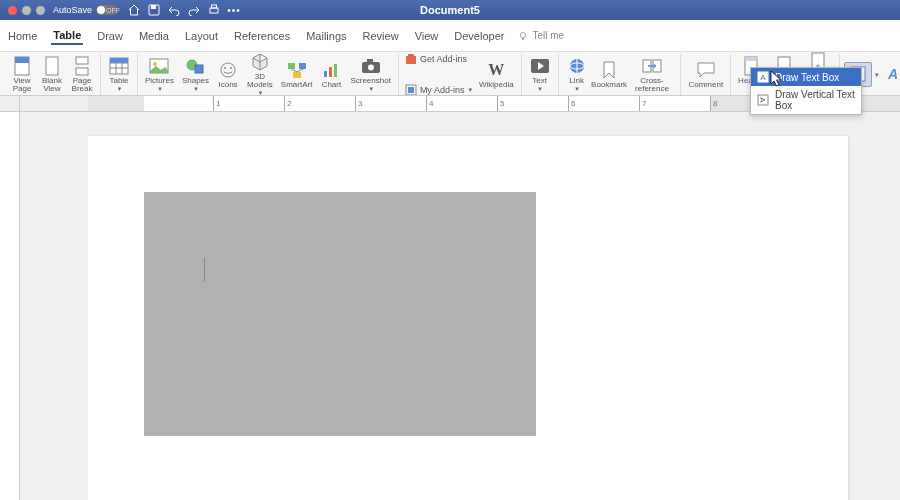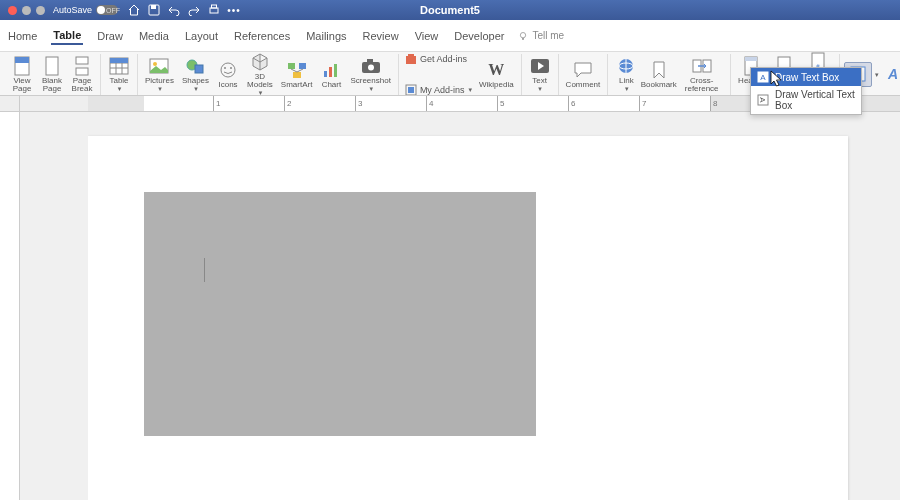--- a/index.html
+++ b/index.html
@@ -138,21 +138,21 @@
       <span class="lbl">View
 Page</span>
     </div>
     <div class="rbtn">
       <span class="icon">
           <svg width="16" height="20">
             <rect x="2" y="1" width="12" height="18" fill="#fff" stroke="#888"></rect>
           </svg>
         </span>
       <span class="lbl">Blank
-Page</span>
+View</span>
     </div>
     <div class="rbtn">
       <span class="icon">
           <svg width="16" height="20">
             <rect x="2" y="1" width="12" height="7" fill="#fff" stroke="#888"></rect>
             <rect x="2" y="12" width="12" height="7" fill="#fff" stroke="#888"></rect>
           </svg>
         </span>
       <span class="lbl">Page
 Break</span>
@@ -291,31 +291,20 @@
           </svg>
         </span>
       <span class="lbl">Text</span>
         <span class="chev">▾</span>
     </div>
   </div>
 
   <div class="rgroup">
     <div class="rbtn">
       <span class="icon">
-          <svg width="20" height="18">
-            <path d="M2 2 H18 V12 H8 L4 16 V12 H2 Z" fill="#fff" stroke="#888"></path>
-          </svg>
-        </span>
-      <span class="lbl">Comment</span>
-    </div>
-  </div>
-
-  <div class="rgroup">
-    <div class="rbtn">
-      <span class="icon">
           <svg width="18" height="18">
             <circle cx="9" cy="9" r="7" fill="#5b8bd4"></circle>
             <ellipse cx="9" cy="9" rx="7" ry="3" fill="none" stroke="#fff"></ellipse>
             <line x1="9" y1="2" x2="9" y2="16" stroke="#fff"></line>
           </svg>
         </span>
       <span class="lbl">Link</span>
         <span class="chev">▾</span>
     </div>
     <div class="rbtn">
@@ -329,20 +318,31 @@
     <div class="rbtn">
       <span class="icon">
           <svg width="20" height="16">
             <rect x="1" y="2" width="8" height="12" fill="#fff" stroke="#888"></rect>
             <rect x="11" y="2" width="8" height="12" fill="#fff" stroke="#888"></rect>
             <path d="M6 8 H14" stroke="#5b8bd4" stroke-width="1.5"></path>
             <path d="M12 6 L14 8 L12 10" fill="none" stroke="#5b8bd4"></path>
           </svg>
         </span>
       <span class="lbl">Cross-reference</span>
+    </div>
+  </div>
+
+  <div class="rgroup">
+    <div class="rbtn">
+      <span class="icon">
+          <svg width="20" height="18">
+            <path d="M2 2 H18 V12 H8 L4 16 V12 H2 Z" fill="#fff" stroke="#888"></path>
+          </svg>
+        </span>
+      <span class="lbl">Comment</span>
     </div>
   </div>
 
   <div class="rgroup">
     <div class="rbtn">
       <span class="icon">
           <svg width="16" height="20">
             <rect x="2" y="1" width="12" height="18" fill="#fff" stroke="#888"></rect>
             <rect x="2" y="1" width="12" height="4" fill="#c8d4e8"></rect>
           </svg>

